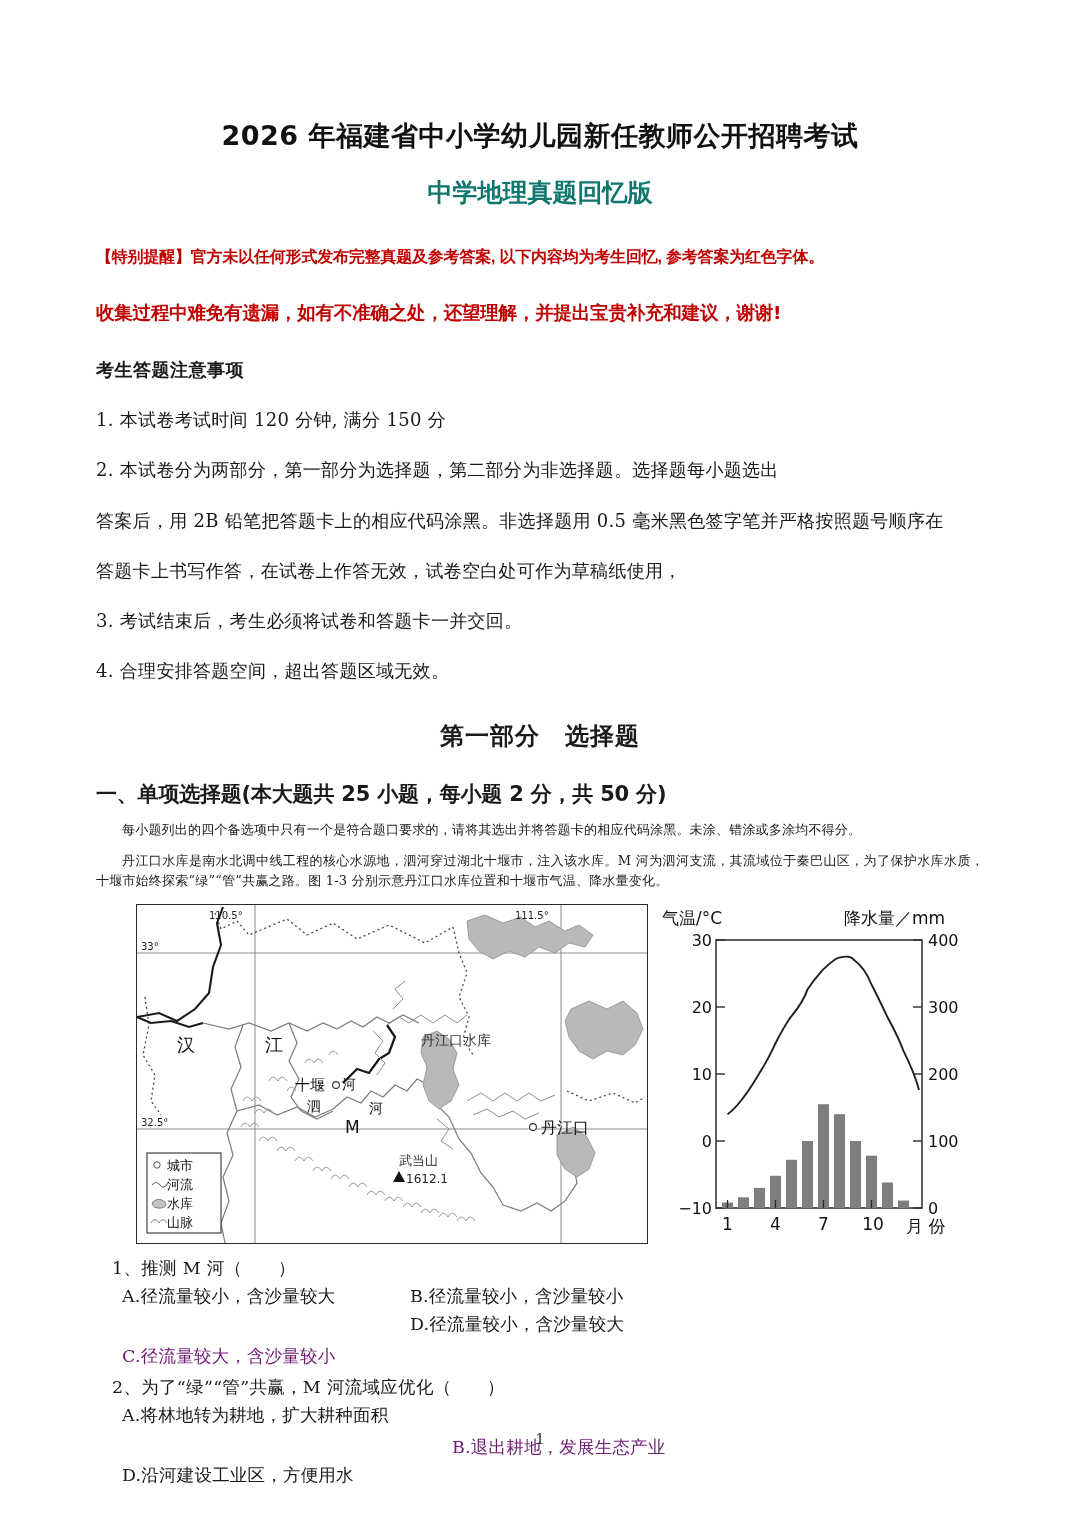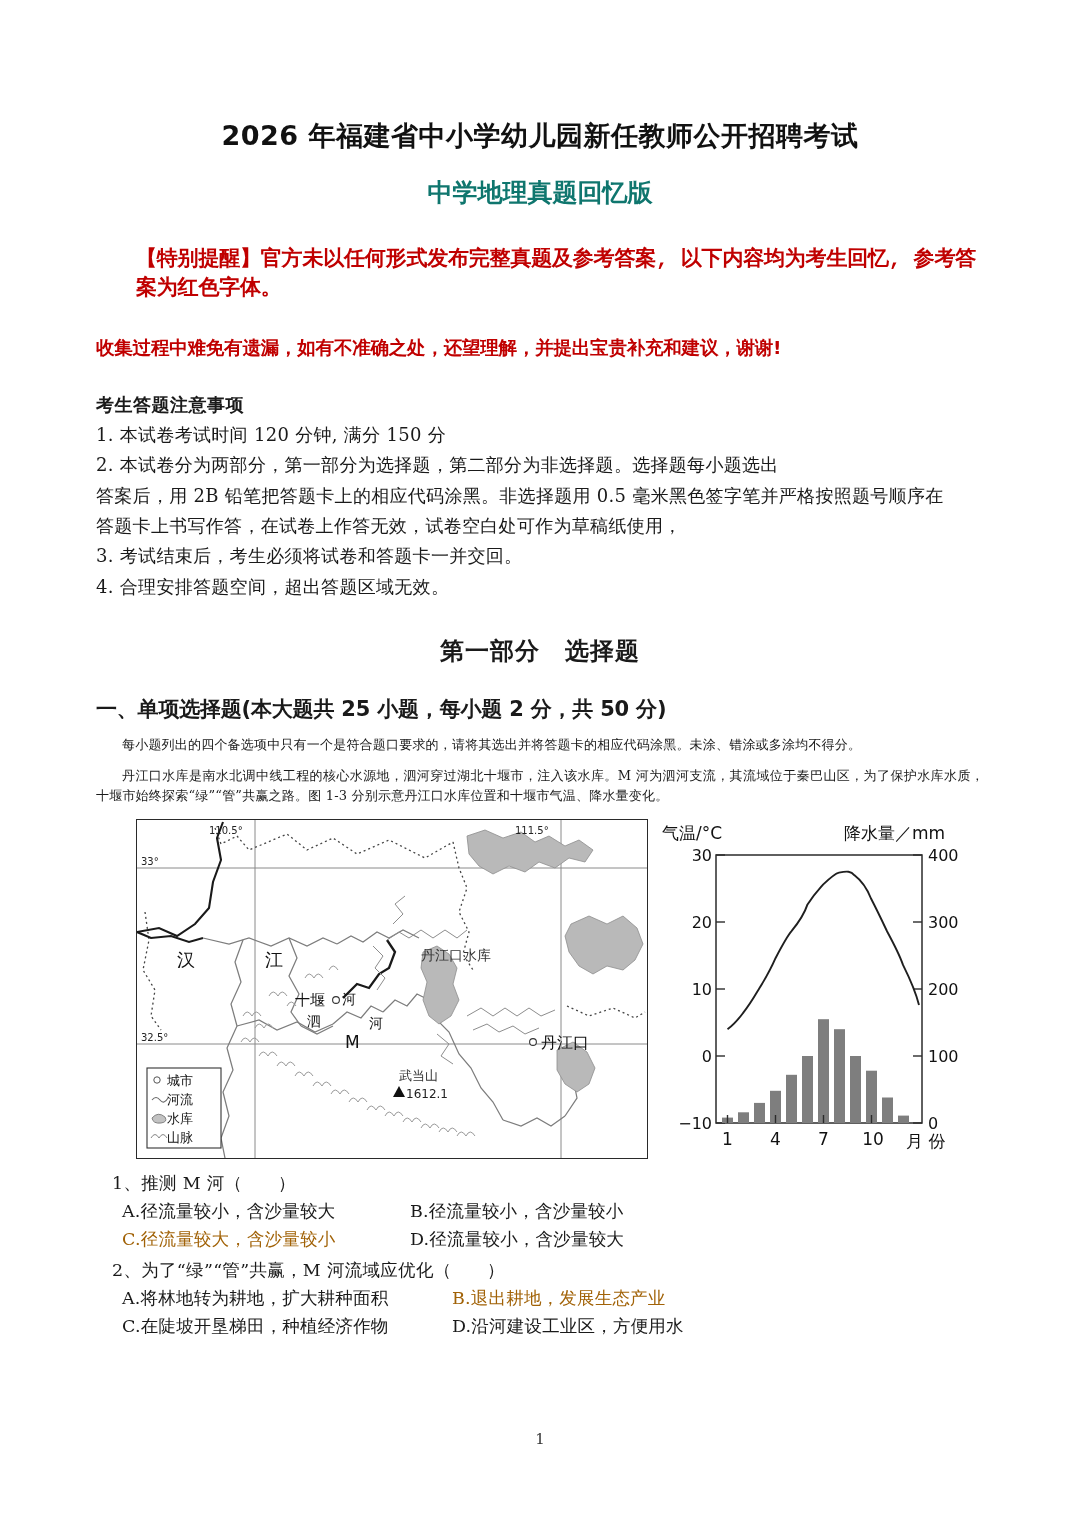--- a/index.html
+++ b/index.html
@@ -44,47 +44,46 @@
     font-family: "DejaVu Sans", "Liberation Sans", sans-serif;
     font-weight: bold;
     font-size: 25px;
     color: #0f766e;
     margin-top: 26px;
     line-height: 1.2;
   }
 
   
   .notice {
-    font-family: Liberation Mono, monospace;
-    font-weight: bold;
-    font-size: 21px;
+    font-family: Liberation Sans, sans-serif;
+    font-weight: bold;
+    font-size: 16px;
     line-height: 1.35;
     margin-top: 38px;
     letter-spacing: -0.2px;
-    margin-left: 40px;
   }
   .notice2 {
     font-family: "DejaVu Sans", "Liberation Sans", sans-serif;
     font-weight: bold;
     font-size: 18.5px;
     line-height: 1.35;
     margin-top: 33px;
     letter-spacing: -0.2px;
   }
 
   
   .instr-head {
     font-weight: bold;
     font-size: 18px;
     margin-top: 32px;
     letter-spacing: 0.5px;
   }
   .instr-line {
     font-size: 18px;
-    margin-top: 6px;
+    margin-top: 26px;
     line-height: 1.35;
     letter-spacing: 0.3px;
   }
 
   
   .part-title {
     text-align: center;
     font-family: "DejaVu Sans", "Liberation Sans", sans-serif;
     font-weight: bold;
     font-size: 24px;
@@ -145,21 +144,21 @@
   .q-opts {
     font-size: 17.5px;
     margin-top: 4px;
     padding-left: 26px;
     letter-spacing: 0.2px;
     display: flex;
     justify-content: flex-end;
   }
   .opt-a { width: 288px; flex: 0 0 288px; }
   .opt-b { flex: 1; }
-  .ans-red { color: #a16207; }
+  .ans-red { color: #701a75; margin-top: 32px; }
 
   .page-no {
     position: absolute;
     top: 1418px;
     left: 0;
     width: 1080px;
     text-align: center;
     font-size: 15px;
     color: #333;
   }
@@ -400,21 +399,20 @@
       </div>
     </div>
 
     <div>
       <div class="q-stem"><span>2、</span><span>为了“绿”“管”共赢，M 河流域应优化（　　）</span></div>
       <div class="q-opts">
         <span class="opt-a" style="flex:0 0 330px;width:330px">A.将林地转为耕地，扩大耕种面积</span>
         <span class="opt-b ans-red">B.退出耕地，发展生态产业</span>
       </div>
       <div class="q-opts">
-        <span class="opt-a" style="flex:0 0 330px;width:330px">C.在陡坡开垦梯田，种植经济作物</span>
         <span class="opt-b">D.沿河建设工业区，方便用水</span>
       </div>
     </div>
 
   </div>
 
   <div class="page-no">1</div>
 </div>
 
 </body></html>

